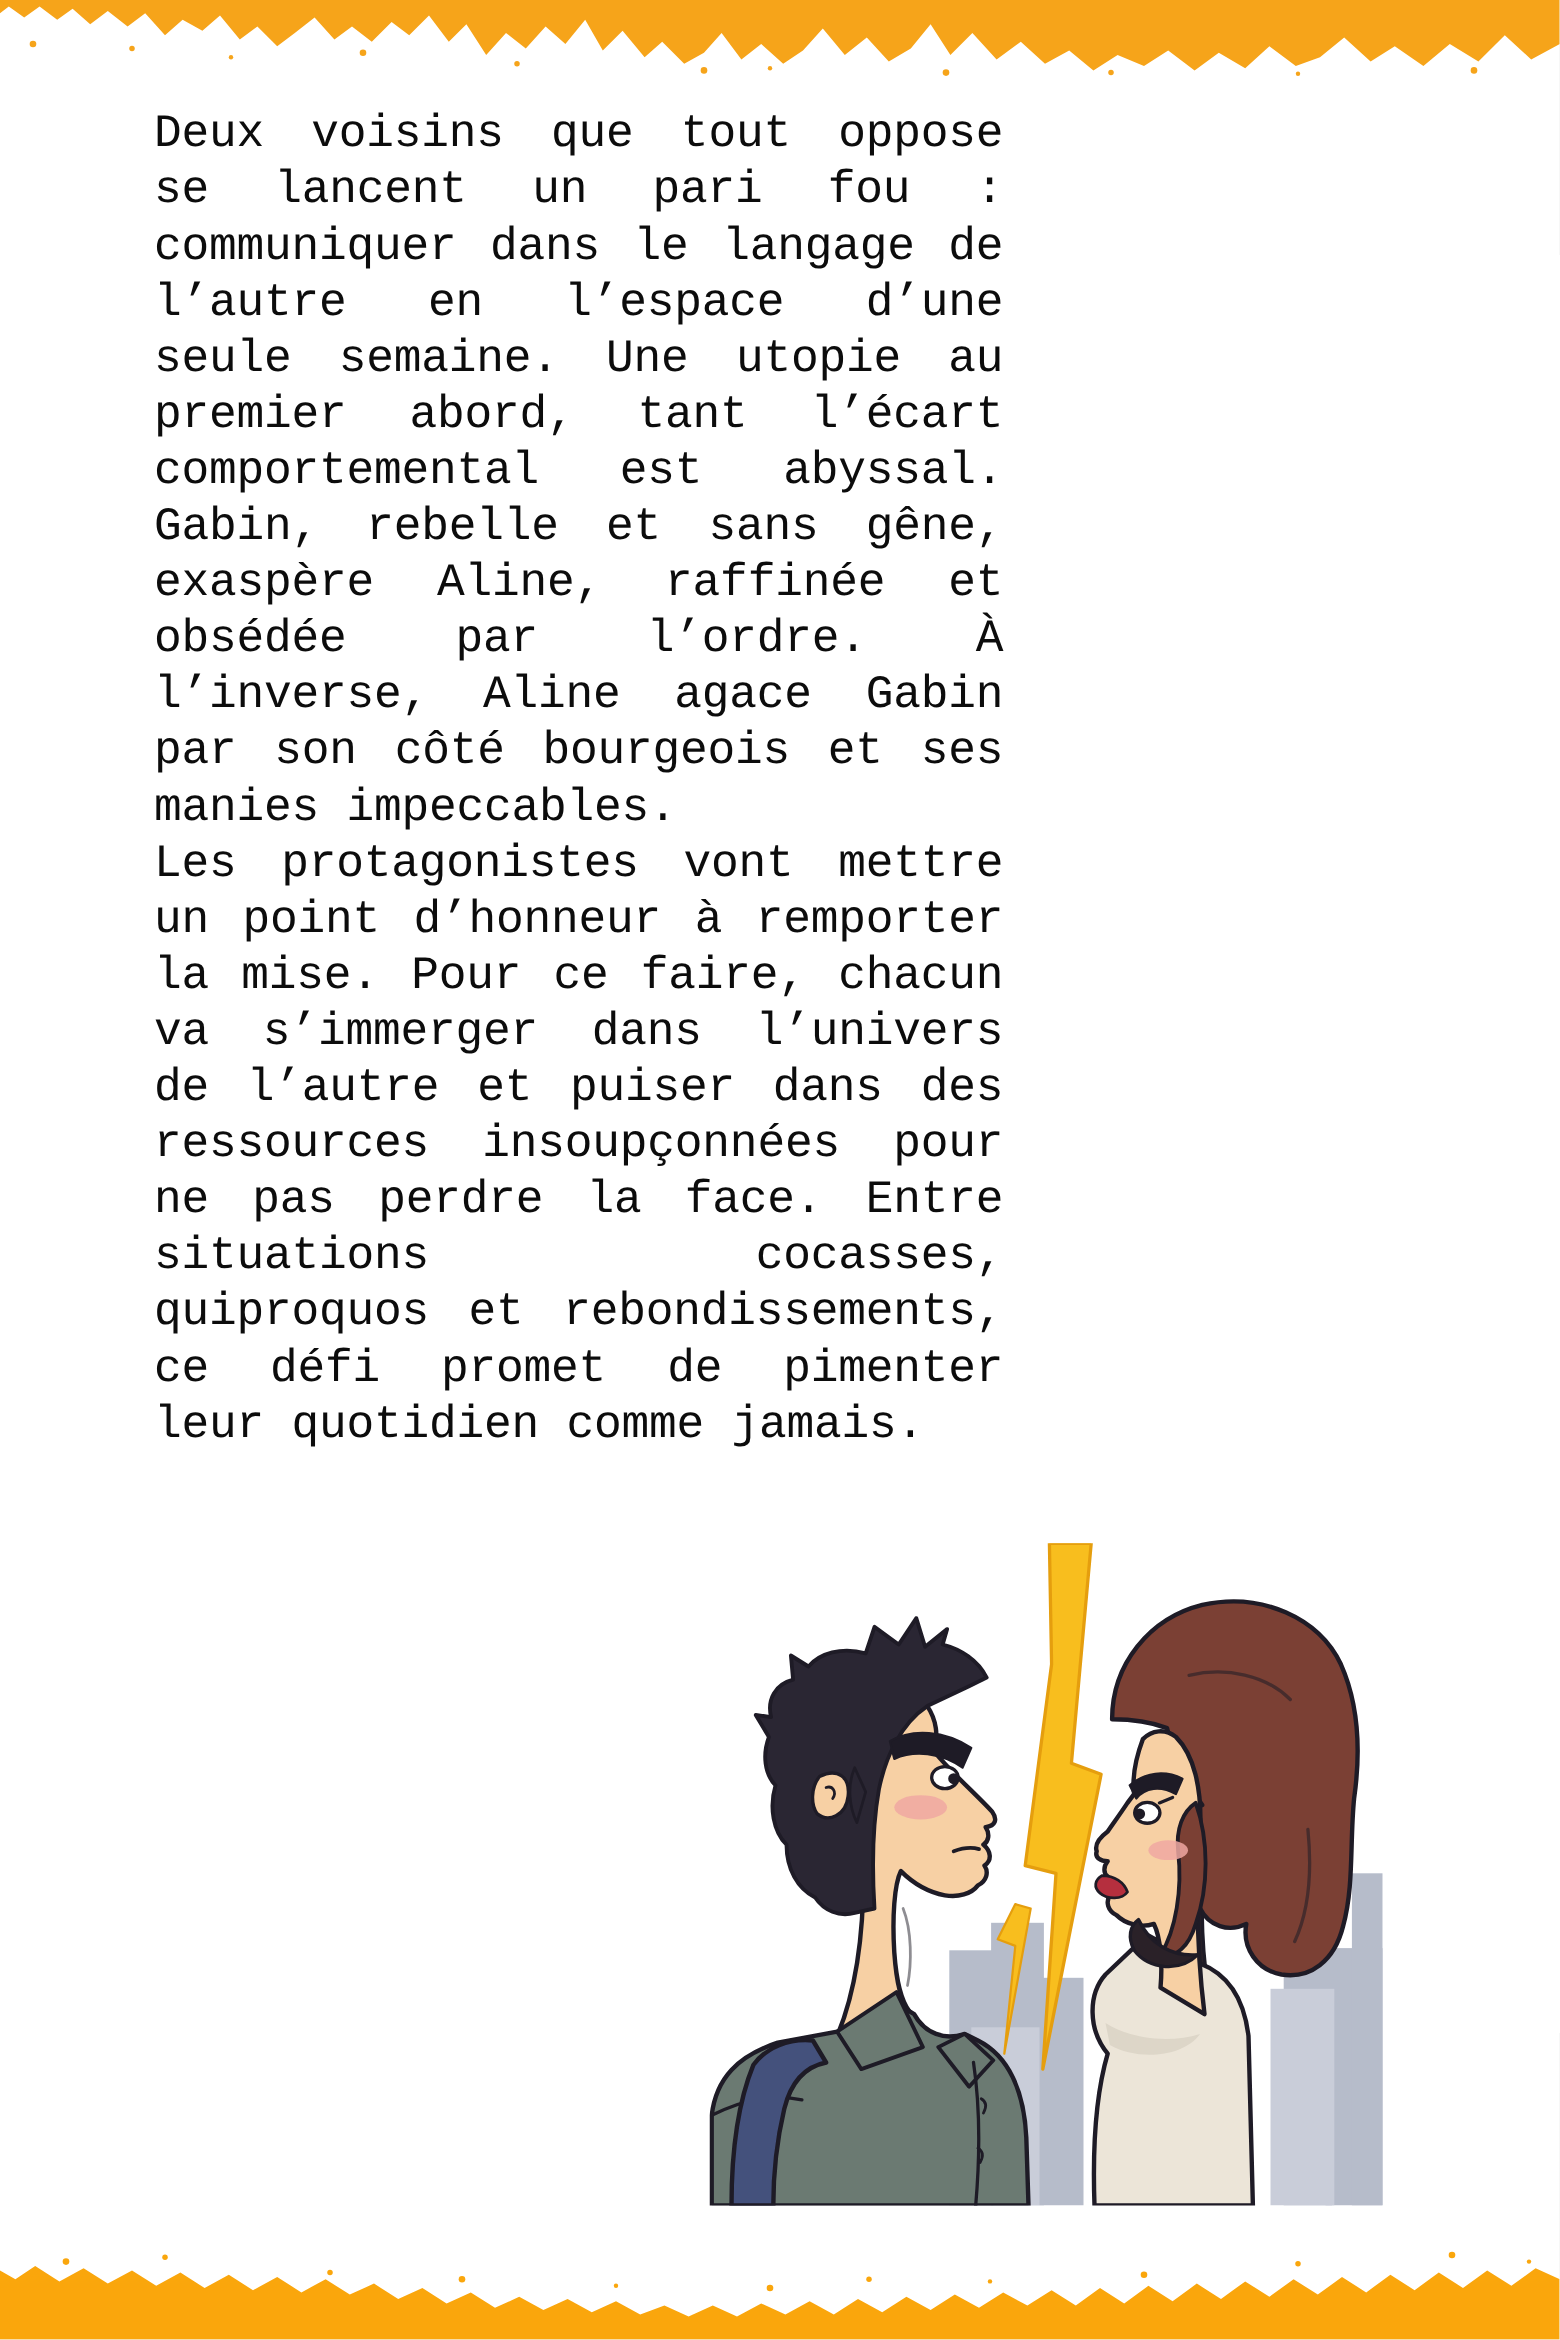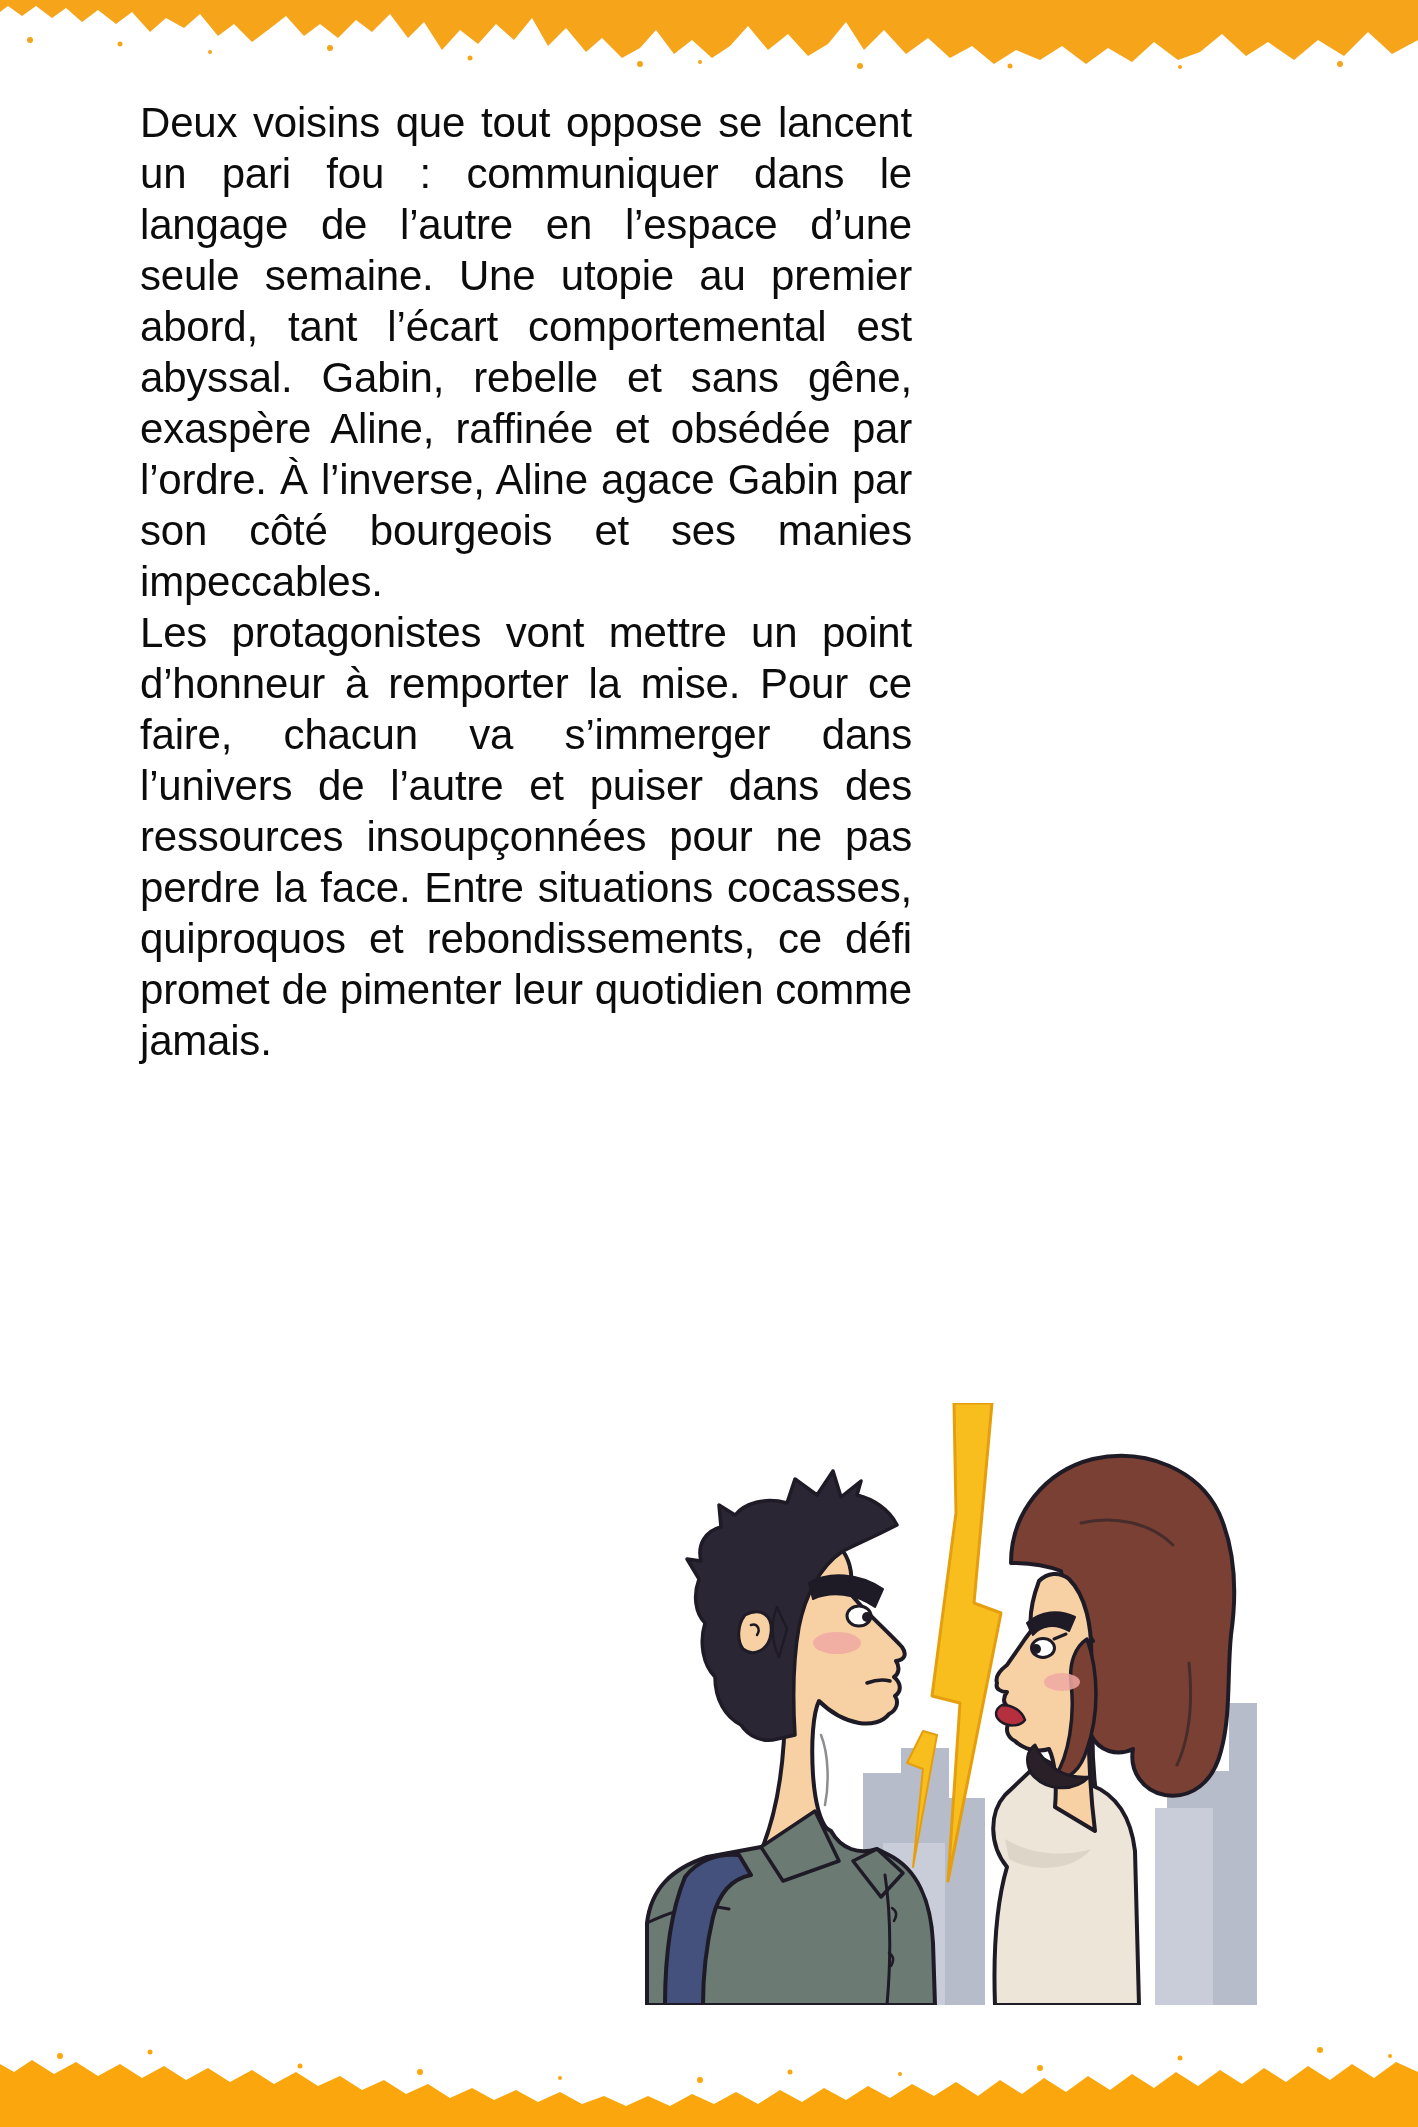--- a/index.html
+++ b/index.html
@@ -2,21 +2,21 @@
 <html><head>
 <meta charset="utf-8">
 <style>
   html,body{margin:0;padding:0;background:#e8e8e8;}
   .page{
     position:relative;
     width:1418px;height:2127px;
     margin:0 auto;
     background:#ffffff;
     overflow:hidden;
-    font-family:Liberation Sans, sans-serif;
+    font-family:Liberation Mono, monospace;
   }
   .border-svg{position:absolute;left:0;width:1418px;display:block;}
   .border-svg.top{top:0;height:70px;}
   .border-svg.bottom{bottom:0;height:95px;}
   .synopsis{
     position:absolute;
     left:140px;top:97px;width:772px;
     color:#0c0c0c;
   }
   .synopsis p{

